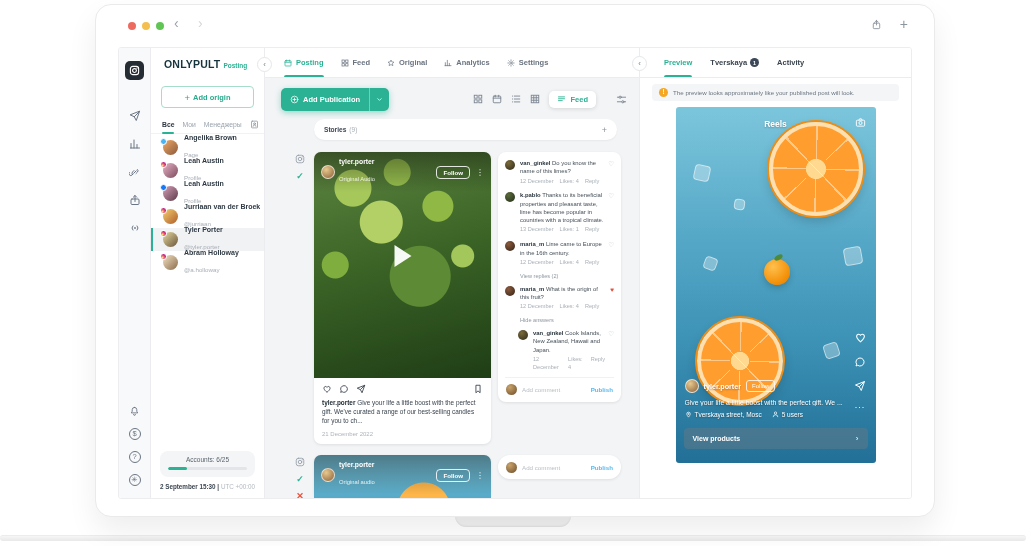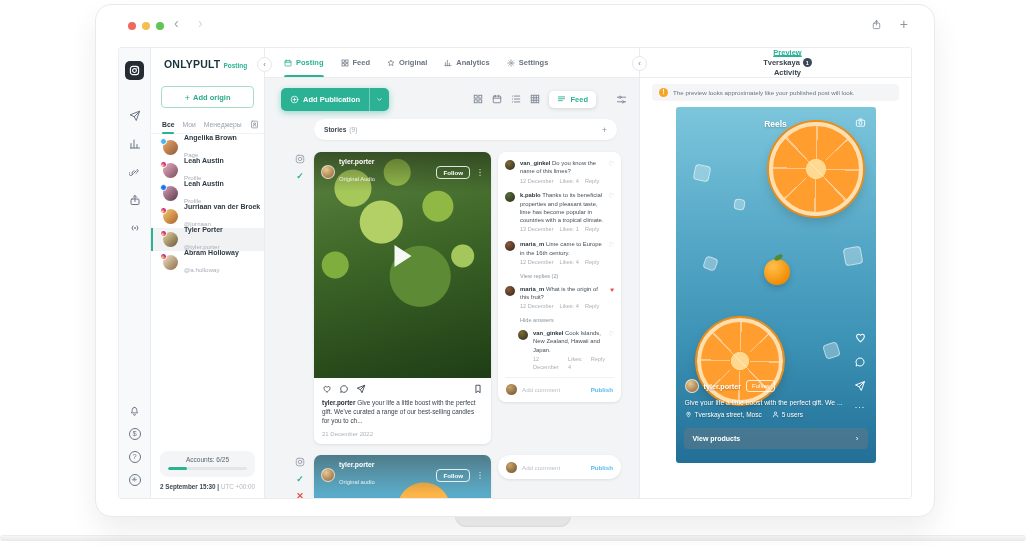--- a/index.html
+++ b/index.html
@@ -170,21 +170,21 @@
   .publish { color:#58b9f0; font-size:6.2px; font-weight:600; }
   .cmt-bar { position:absolute; left:233px; top:308px; width:123px; height:24px; background:#fff;
     border-radius:12px; box-shadow:0 1px 3px rgba(0,0,0,.09); display:flex; align-items:center;
     gap:5px; padding:0 8px; }
   .cmt-bar .ph-text { flex:1; color:#b7bec4; font-size:6.2px; }
 
   
   .right { width:272px; background:#fff; border-left:1px solid #ececf0; display:flex;
     flex-direction:column; position:relative; flex-shrink:0; }
   .right-tabs { height:30px; border-bottom:1px solid #ececf0; display:flex; align-items:center;
-    gap:1px; padding-left:24px; font-size:7.5px; color:#3a444e; font-weight:600; flex-shrink:0;flex-direction:column; }
+    gap:18px; padding-left:24px; font-size:7.5px; color:#3a444e; font-weight:600; flex-shrink:0; }
   .r-tab { position:relative; height:100%; display:flex; align-items:center; gap:3px; }
   .r-tab.active { color:#2bb193; font-weight:700; }
   .r-tab.active::after { content:""; position:absolute; left:0; right:0; bottom:0; height:2px;
     background:#2bb193; border-radius:2px 2px 0 0; }
   .r-badge { width:9px; height:9px; border-radius:50%; background:#3c4858; color:#fff; font-size:5.5px;
     display:flex; align-items:center; justify-content:center; font-weight:700; }
   .r-collapse { position:absolute; left:-8px; top:8px; width:15px; height:15px; background:#fff;
     border:1px solid #e4e7ea; border-radius:50%; font-size:8px; color:#7a848e; display:flex;
     align-items:center; justify-content:center; z-index:5; }
   .notice { margin:6px 12px 0; background:#f4f5f6; border-radius:4px; display:flex; align-items:center;

